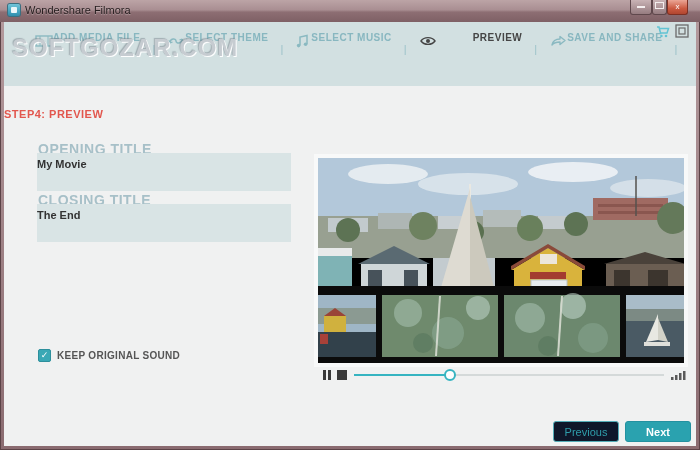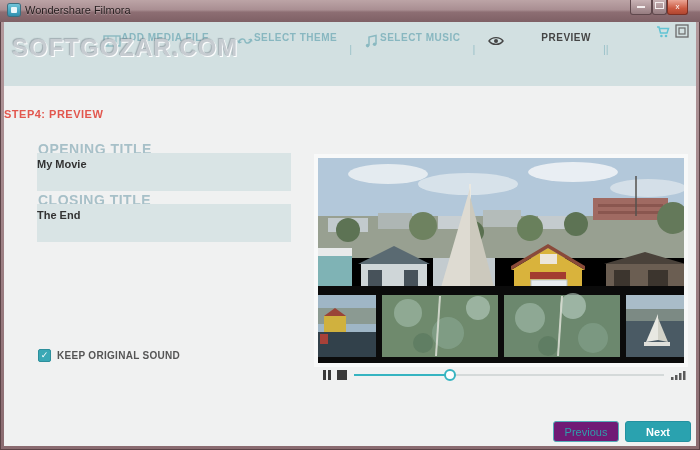--- a/index.html
+++ b/index.html
@@ -51,21 +51,21 @@
   .c-pause{position:absolute;left:5px;top:3px;width:8px;height:10px;
            background:linear-gradient(90deg,#3a3a3a 37%,transparent 37%,transparent 63%,#3a3a3a 63%);}
   .c-stop{position:absolute;left:19px;top:3px;width:10px;height:10px;background:#3a3a3a;}
   .c-track{position:absolute;left:36px;top:7px;width:310px;height:2px;background:#d4d9d9;}
   .c-fill{position:absolute;left:0;top:0;height:2px;background:#36b4c1;}
   .c-handle{position:absolute;top:-5px;width:8px;height:8px;border:2px solid #36b4c1;border-radius:50%;background:#fdfefe;}
   .c-vol{position:absolute;left:352px;top:2px;}
   
   .btn{position:absolute;top:399px;width:66px;height:21px;border-radius:3px;font-size:11px;
        text-align:center;line-height:21px;box-sizing:border-box;cursor:default;}
-  .btn-prev{left:549px;background:#701a75;border:1px solid #54adb8;color:#2f9eab;}
+  .btn-prev{left:549px;background:#0f172a;border:1px solid #54adb8;color:#2f9eab;}
   .btn-next{left:621px;background:#2aa2af;border:1px solid #2391a0;color:#fff;font-weight:bold;}
 </style>
 </head>
 <body>
 
 <div class="window">
 
   <div class="titlebar">
     <div class="app-icon"></div>
     <div class="win-title">Wondershare Filmora</div>
@@ -111,20 +111,26 @@
 
         <div class="step active">
           <svg class="sicon" width="18" height="16" viewBox="0 0 18 16">
             <path d="M2 8 C5 3.5,13 3.5,16 8 C13 12.5,5 12.5,2 8 Z" fill="none" stroke="#454545" stroke-width="1.4"></path>
             <circle cx="9" cy="8" r="2" fill="#454545"></circle>
           </svg>
           <span class="slabel">PREVIEW</span>
         </div>
         <span class="step-sep">|</span>
 
+        <div class="step">
+          <svg class="sicon" width="18" height="16" viewBox="0 0 18 16">
+            <path d="M3 12 C4 7,8 6,11 6 V3.5 L16 7.5 L11 11.5 V9 C8 9,5 9.5,3 12 Z" fill="none" stroke="#8ab9c1" stroke-width="1.4" stroke-linejoin="round"></path>
+          </svg>
+          <span class="slabel">SAVE AND SHARE</span>
+        </div>
         <span class="step-sep">|</span>
       </div>
 
       <div class="watermark">
         <div class="wm1">SOFTGOZAR.COM</div>
       </div>
 
       <svg class="hdr-icon" style="left:652px;top:3px;" width="14" height="14" viewBox="0 0 14 14">
         <path d="M1 2 h2 l1.5 6 h6.5 l1.5-4.5 H4" fill="none" stroke="#62c3d4" stroke-width="1.5"></path>
         <circle cx="5.4" cy="11" r="1.3" fill="#62c3d4"></circle>

